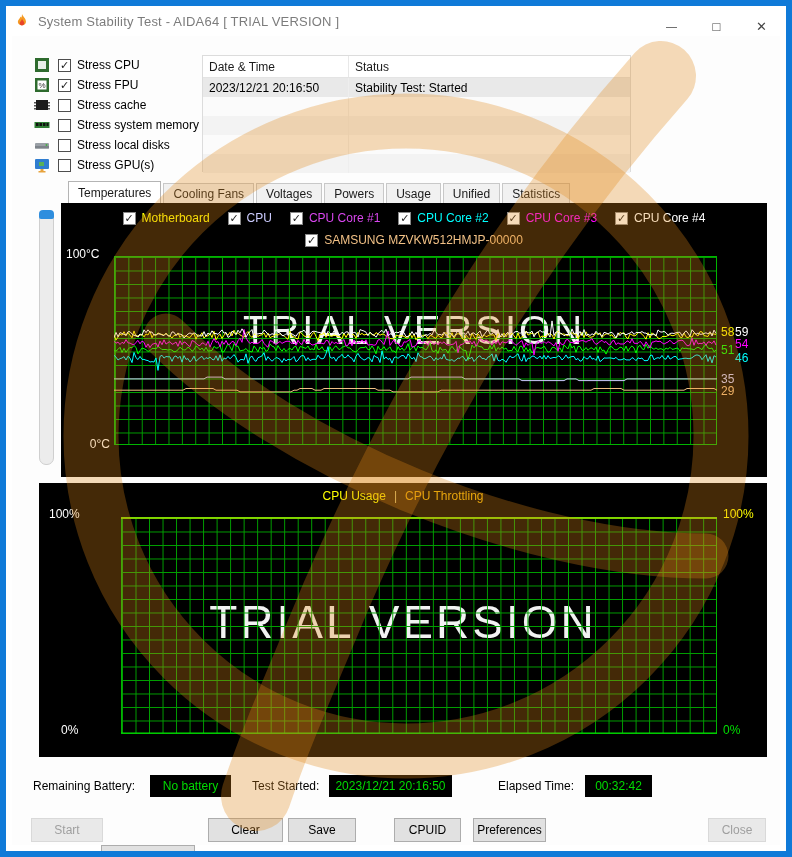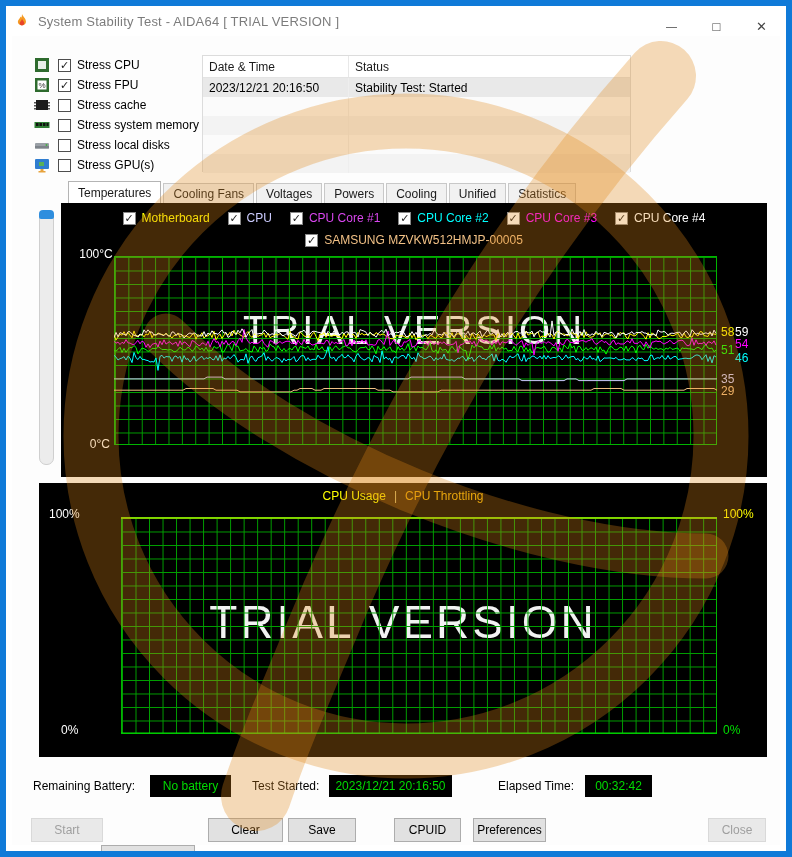--- a/index.html
+++ b/index.html
@@ -204,21 +204,21 @@
           <div class="lt-c1"></div>
           <div class="lt-c2"></div>
         </div>
     </div>
 
     <div class="tabs">
       <div class="tab active">Temperatures</div>
       <div class="tab">Cooling Fans</div>
       <div class="tab">Voltages</div>
       <div class="tab">Powers</div>
-      <div class="tab">Cooling</div>
+      <div class="tab">Usage</div>
       <div class="tab">Unified</div>
       <div class="tab">Statistics</div>
     </div>
 
     <div class="vslider">
       <div class="thumb"></div>
     </div>
 
     <div class="chart1">
       <div class="legend-row" style="top:8px;">
@@ -257,37 +257,37 @@
               <span class="mark">✓</span>
             </span>
             <span style="color: rgb(255, 255, 255);">CPU Core #4</span>
           </label>
       </div>
       <div class="legend-row" style="top:30px;">
         <label class="leg">
             <span class="wcb on">
               <span class="mark">✓</span>
             </span>
-            <span style="color: rgb(242, 193, 134);">SAMSUNG MZVKW512HMJP-00005</span>
+            <span style="color: rgb(242, 193, 134);">SAMSUNG MZVKW512HMJP-00000</span>
           </label>
       </div>
 
       <div class="trial-text" style="top:105px; font-size:40px;">TRIAL VERSION</div>
       <div class="grid" style="left:53px; top:53px; width:603px; height:189px; background-size:13.39px 13.5px;"></div>
       <svg class="lines-svg" id="temp-lines" style="left:53px; top:53px;" width="603" height="189" viewBox="0 0 603 189">
           <polyline points="0,78.7 2,84.1 4,81.1 6,78.2 8,79.2 10,75.7 12,79.8 14,76.6 16,79.2 18,81.8 20,74.9 22,80.6 24,79.7 26,79.2 28,78.3 30,80.9 32,78.0 34,79.0 36,75.4 38,81.7 40,78.1 42,79.7 44,76.8 46,78.4 48,78.3 50,79.4 52,77.1 54,79.6 56,80.0 58,82.0 60,79.4 62,79.2 64,76.9 66,81.4 68,79.2 70,80.1 72,79.9 74,81.0 76,81.5 78,78.6 80,77.6 82,83.2 84,78.5 86,80.6 88,76.7 90,82.2 92,79.8 94,80.0 96,77.3 98,81.6 100,75.2 102,83.8 104,80.4 106,78.1 108,82.5 110,79.3 112,77.1 114,79.3 116,76.2 118,79.9 120,74.2 122,78.5 124,76.6 126,78.9 128,80.0 130,81.4 132,77.5 134,75.5 136,79.5 138,81.5 140,78.1 142,78.5 144,80.4 146,79.2 148,78.8 150,76.9 152,81.3 154,77.0 156,81.7 158,80.6 160,80.0 162,77.9 164,79.4 166,77.4 168,79.5 170,79.7 172,81.8 174,83.3 176,75.2 178,80.9 180,80.7 182,82.3 184,83.0 186,76.0 188,77.7 190,79.9 192,80.9 194,77.9 196,81.8 198,78.4 200,76.2 202,80.4 204,84.7 206,78.0 208,78.4 210,76.8 212,81.4 214,77.2 216,79.9 218,80.3 220,79.0 222,79.6 224,80.4 226,81.0 228,82.7 230,77.4 232,81.5 234,77.6 236,79.9 238,77.9 240,78.9 242,82.3 244,76.3 246,78.7 248,77.4 250,79.0 252,78.4 254,78.9 256,76.6 258,78.5 260,79.5 262,76.6 264,77.9 266,79.2 268,78.2 270,78.1 272,80.5 274,81.0 276,82.5 278,82.7 280,82.9 282,79.6 284,79.7 286,80.2 288,79.7 290,80.4 292,81.8 294,82.0 296,77.0 298,81.9 300,77.9 302,83.8 304,80.9 306,81.8 308,80.0 310,79.0 312,79.7 314,82.7 316,79.5 318,79.9 320,81.5 322,82.3 324,79.2 326,81.3 328,81.6 330,77.5 332,76.7 334,78.6 336,81.7 338,76.7 340,82.3 342,78.8 344,77.5 346,78.6 348,82.0 350,84.0 352,79.2 354,81.4 356,83.5 358,77.1 360,80.8 362,83.4 364,77.9 366,80.4 368,82.2 370,78.6 372,80.7 374,79.9 376,78.8 378,79.0 380,78.9 382,84.2 384,77.7 386,80.4 388,80.5 390,77.1 392,80.8 394,77.2 396,79.4 398,77.0 400,79.9 402,82.5 404,76.9 406,82.5 408,80.6 410,80.0 412,75.0 414,79.1 416,77.9 418,77.2 420,78.3 422,77.8 424,75.6 426,81.7 428,80.0 430,80.5 432,80.6 434,78.1 436,77.7 438,78.9 440,83.0 442,77.8 444,74.9 446,77.6 448,78.1 450,78.0 452,79.1 454,79.8 456,77.3 458,76.8 460,78.3 462,77.7 464,82.8 466,79.2 468,76.2 470,81.5 472,75.8 474,80.0 476,81.3 478,81.0 480,79.9 482,76.6 484,78.9 486,76.7 488,81.7 490,79.2 492,78.0 494,77.7 496,79.7 498,78.7 500,81.8 502,81.8 504,79.4 506,76.5 508,77.6 510,76.7 512,81.1 514,82.8 516,78.0 518,78.9 520,80.0 522,79.2 524,76.6 526,76.6 528,78.2 530,80.4 532,83.2 534,76.7 536,82.0 538,76.8 540,78.8 542,79.2 544,82.1 546,82.7 548,80.7 550,80.4 552,80.5 554,79.5 556,78.6 558,79.7 560,79.5 562,78.3 564,77.2 566,81.1 568,81.5 570,77.1 572,80.8 574,81.7 576,80.1 578,81.3 580,76.9 582,78.6 584,80.0 586,75.6 588,75.9 590,79.6 592,80.0 594,80.5 596,76.7 598,78.1 600,78.0 602,78.5" fill="none" stroke="#ffff00" stroke-width="1"></polyline>
           <polyline points="0,122.9 3,122.9 6,122.9 9,122.9 12,122.9 15,122.9 18,122.9 21,122.9 24,122.9 27,122.9 30,122.9 33,122.9 36,122.9 39,122.9 42,122.9 45,122.9 48,122.9 51,122.9 54,122.9 57,122.9 60,122.9 63,122.9 66,122.9 69,122.9 72,122.9 75,122.9 78,122.9 81,122.9 84,122.9 87,122.9 90,122.9 93,121.1 96,121.1 99,121.1 102,121.1 105,121.1 108,121.1 111,122.9 114,122.9 117,122.9 120,122.9 123,122.9 126,122.9 129,122.9 132,122.9 135,122.9 138,122.9 141,122.9 144,122.9 147,122.9 150,122.9 153,122.9 156,122.9 159,122.9 162,122.9 165,122.9 168,122.9 171,122.9 174,122.9 177,122.9 180,122.9 183,122.9 186,122.9 189,122.9 192,122.9 195,122.9 198,122.9 201,122.9 204,122.9 207,122.9 210,122.9 213,122.9 216,122.9 219,122.9 222,122.9 225,122.9 228,122.9 231,122.9 234,122.9 237,122.9 240,122.9 243,122.9 246,122.9 249,122.9 252,122.9 255,122.9 258,122.9 261,122.9 264,122.9 267,122.9 270,122.9 273,122.9 276,122.9 279,122.9 282,122.9 285,122.9 288,122.9 291,122.9 294,122.9 297,121.1 300,121.1 303,121.1 306,121.1 309,121.1 312,121.1 315,121.1 318,121.1 321,121.1 324,121.1 327,121.1 330,121.1 333,121.1 336,121.1 339,121.1 342,121.1 345,121.1 348,121.1 351,122.9 354,122.9 357,122.9 360,122.9 363,122.9 366,122.9 369,122.9 372,122.9 375,122.9 378,122.9 381,122.9 384,122.9 387,122.9 390,122.9 393,122.9 396,122.9 399,122.9 402,122.9 405,122.9 408,124.6 411,124.6 414,124.6 417,124.6 420,124.6 423,124.6 426,124.6 429,124.6 432,124.6 435,124.6 438,124.6 441,124.6 444,124.6 447,124.6 450,124.6 453,122.9 456,122.9 459,122.9 462,122.9 465,124.6 468,124.6 471,124.6 474,124.6 477,124.6 480,124.6 483,124.6 486,124.6 489,124.6 492,124.6 495,124.6 498,124.6 501,124.6 504,124.6 507,124.6 510,124.6 513,122.9 516,122.9 519,122.9 522,122.9 525,122.9 528,122.9 531,122.9 534,122.9 537,122.9 540,122.9 543,122.9 546,122.9 549,122.9 552,122.9 555,122.9 558,122.9 561,122.9 564,122.9 567,122.9 570,122.9 573,122.9 576,122.9 579,122.9 582,122.9 585,122.9 588,122.9 591,122.9 594,122.9 597,122.9 600,122.9 603,122.9" fill="none" stroke="#ccccff" stroke-width="1"></polyline>
           <polyline points="0,94.7 2,95.1 4,93.4 6,91.3 8,96.4 10,92.4 12,96.3 14,93.4 16,91.3 18,91.8 20,89.5 22,91.4 24,97.9 26,94.8 28,92.0 30,92.7 32,93.7 34,95.3 36,94.7 38,92.4 40,92.4 42,92.9 44,90.5 46,91.7 48,93.7 50,93.5 52,93.5 54,94.1 56,93.6 58,94.1 60,95.8 62,95.3 64,93.8 66,91.1 68,93.1 70,94.1 72,93.6 74,91.1 76,92.6 78,95.3 80,93.8 82,90.0 84,91.3 86,93.9 88,92.0 90,94.8 92,91.3 94,95.1 96,94.8 98,94.5 100,90.4 102,92.2 104,91.8 106,89.8 108,96.1 110,95.7 112,91.8 114,87.7 116,90.8 118,94.7 120,87.7 122,90.2 124,90.2 126,95.0 128,94.4 130,94.1 132,92.5 134,95.0 136,95.3 138,96.0 140,89.9 142,92.7 144,95.9 146,90.9 148,93.2 150,91.4 152,95.4 154,94.2 156,87.9 158,90.2 160,90.9 162,94.7 164,89.6 166,92.9 168,95.2 170,92.4 172,95.4 174,93.4 176,92.3 178,94.1 180,90.9 182,90.4 184,95.5 186,90.6 188,91.0 190,91.7 192,92.4 194,90.0 196,93.9 198,92.7 200,94.0 202,87.8 204,93.4 206,93.3 208,90.7 210,94.3 212,94.8 214,94.9 216,91.0 218,94.9 220,91.5 222,89.8 224,92.7 226,93.6 228,91.2 230,90.6 232,89.6 234,91.9 236,91.9 238,94.3 240,95.4 242,96.0 244,93.7 246,91.8 248,91.6 250,91.6 252,90.6 254,93.8 256,93.4 258,89.9 260,93.1 262,97.8 264,90.2 266,93.7 268,93.2 270,90.7 272,94.3 274,92.7 276,90.8 278,95.1 280,95.0 282,96.7 284,90.7 286,94.1 288,91.9 290,94.6 292,92.4 294,87.6 296,94.1 298,91.6 300,90.4 302,94.9 304,90.0 306,92.0 308,91.2 310,92.6 312,94.1 314,91.0 316,86.7 318,94.5 320,95.7 322,93.8 324,97.4 326,91.1 328,94.2 330,93.8 332,93.5 334,97.2 336,92.9 338,90.3 340,93.1 342,95.4 344,90.7 346,91.0 348,93.5 350,94.3 352,94.5 354,104.4 356,97.1 358,89.1 360,91.8 362,89.1 364,89.9 366,90.7 368,90.9 370,93.7 372,93.4 374,93.8 376,89.7 378,93.1 380,88.5 382,95.1 384,91.5 386,93.4 388,90.9 390,93.2 392,92.0 394,95.1 396,94.5 398,94.6 400,90.4 402,94.2 404,95.7 406,90.1 408,90.5 410,95.5 412,91.6 414,95.4 416,92.8 418,97.0 420,94.7 422,91.9 424,91.5 426,92.3 428,92.1 430,90.0 432,93.1 434,96.3 436,95.4 438,91.5 440,91.2 442,93.1 444,94.0 446,91.9 448,95.9 450,88.8 452,91.2 454,92.9 456,87.4 458,92.1 460,89.9 462,96.3 464,90.4 466,90.5 468,94.3 470,94.2 472,91.5 474,94.3 476,92.2 478,91.8 480,93.9 482,91.1 484,96.4 486,90.8 488,94.5 490,94.1 492,98.1 494,93.7 496,90.4 498,90.9 500,93.3 502,94.0 504,93.1 506,91.2 508,91.6 510,94.7 512,90.1 514,95.2 516,91.8 518,89.9 520,92.0 522,97.0 524,91.0 526,89.2 528,92.7 530,93.7 532,88.2 534,92.3 536,89.3 538,92.1 540,93.3 542,91.9 544,93.5 546,92.7 548,93.0 550,94.5 552,92.0 554,93.2 556,91.3 558,93.3 560,93.1 562,92.3 564,92.1 566,95.2 568,91.8 570,92.5 572,92.2 574,92.8 576,92.8 578,93.1 580,93.8 582,92.2 584,91.2 586,92.3 588,93.7 590,90.2 592,88.7 594,92.0 596,92.6 598,92.0 600,95.7 602,94.0" fill="none" stroke="#00ff00" stroke-width="1"></polyline>
           <polyline points="0,99.3 2,101.1 4,104.0 6,102.6 8,102.0 10,100.6 12,104.0 14,100.2 16,102.1 18,106.6 20,96.5 22,101.7 24,103.6 26,100.4 28,103.4 30,103.4 32,104.2 34,104.6 36,106.0 38,105.6 40,106.0 42,101.9 44,114.4 46,100.4 48,99.3 50,102.1 52,100.5 54,100.8 56,100.8 58,105.4 60,100.9 62,99.9 64,102.4 66,100.2 68,106.2 70,99.6 72,103.4 74,102.6 76,106.0 78,103.6 80,100.1 82,105.2 84,103.4 86,101.6 88,100.3 90,103.6 92,101.6 94,102.6 96,101.0 98,103.3 100,103.9 102,99.8 104,104.5 106,98.9 108,105.3 110,102.1 112,102.9 114,100.4 116,102.8 118,100.8 120,98.6 122,101.5 124,106.2 126,103.8 128,103.4 130,104.1 132,97.8 134,107.3 136,101.5 138,100.1 140,103.8 142,105.4 144,101.7 146,100.9 148,99.9 150,96.7 152,104.4 154,100.7 156,103.3 158,105.2 160,103.5 162,101.5 164,102.2 166,103.4 168,106.5 170,102.5 172,105.0 174,103.3 176,103.9 178,102.7 180,100.5 182,105.7 184,104.2 186,101.0 188,99.5 190,99.9 192,104.7 194,101.6 196,104.5 198,103.5 200,103.2 202,103.5 204,99.1 206,101.9 208,102.9 210,102.2 212,97.8 214,90.6 216,101.1 218,102.3 220,101.3 222,105.2 224,101.4 226,100.7 228,98.3 230,101.7 232,101.5 234,98.8 236,101.4 238,102.3 240,105.9 242,100.2 244,97.4 246,101.0 248,102.6 250,104.1 252,103.2 254,101.5 256,102.4 258,105.9 260,99.4 262,101.0 264,101.6 266,106.5 268,94.8 270,103.1 272,100.9 274,103.4 276,102.4 278,107.2 280,101.8 282,100.8 284,102.4 286,100.7 288,99.4 290,99.8 292,102.9 294,97.8 296,100.5 298,103.0 300,101.3 302,105.6 304,96.8 306,100.5 308,101.0 310,102.8 312,102.3 314,101.1 316,100.1 318,101.8 320,104.9 322,101.7 324,103.8 326,101.6 328,103.0 330,98.0 332,103.2 334,103.9 336,104.3 338,103.6 340,105.4 342,103.9 344,102.1 346,102.4 348,100.3 350,101.5 352,105.1 354,101.6 356,102.6 358,101.2 360,105.5 362,103.2 364,100.9 366,99.7 368,102.6 370,102.4 372,104.0 374,101.0 376,100.4 378,97.8 380,105.1 382,98.3 384,104.4 386,105.0 388,103.3 390,104.1 392,106.3 394,102.9 396,99.9 398,101.7 400,101.2 402,99.5 404,97.7 406,103.3 408,105.2 410,98.5 412,105.6 414,102.1 416,102.4 418,100.1 420,100.2 422,102.1 424,102.4 426,100.0 428,102.9 430,99.3 432,103.1 434,99.7 436,102.5 438,101.9 440,101.4 442,101.8 444,99.7 446,100.8 448,104.0 450,102.0 452,98.9 454,102.2 456,101.2 458,100.5 460,100.5 462,103.9 464,102.4 466,105.2 468,104.5 470,100.6 472,102.7 474,102.8 476,99.8 478,103.1 480,102.4 482,104.4 484,99.9 486,105.6 488,104.2 490,101.9 492,102.1 494,102.0 496,101.9 498,102.2 500,102.8 502,101.3 504,103.6 506,103.9 508,103.6 510,102.5 512,103.9 514,103.9 516,104.0 518,101.6 520,102.7 522,104.7 524,101.8 526,102.7 528,102.0 530,104.5 532,104.7 534,104.3 536,99.7 538,99.0 540,103.8 542,102.3 544,101.7 546,102.3 548,99.4 550,102.6 552,103.2 554,99.4 556,103.1 558,102.0 560,100.5 562,100.5 564,103.5 566,103.0 568,102.8 570,102.3 572,102.2 574,102.6 576,102.6 578,101.8 580,100.2 582,99.0 584,99.1 586,100.1 588,103.7 590,101.1 592,98.7 594,105.5 596,100.6 598,106.9 600,99.7 602,101.0" fill="none" stroke="#00ffff" stroke-width="1"></polyline>
           <polyline points="0,85.2 2,87.2 4,86.1 6,88.5 8,86.3 10,87.5 12,83.6 14,86.9 16,87.1 18,88.2 20,88.8 22,86.3 24,84.4 26,87.8 28,85.1 30,86.3 32,91.3 34,87.9 36,91.6 38,88.4 40,87.7 42,87.1 44,90.9 46,85.1 48,88.7 50,83.8 52,88.1 54,86.6 56,85.7 58,88.3 60,87.5 62,86.0 64,90.3 66,84.8 68,88.8 70,85.9 72,86.9 74,89.3 76,90.7 78,84.6 80,85.4 82,87.1 84,89.2 86,89.6 88,86.9 90,87.4 92,89.5 94,85.2 96,91.1 98,86.3 100,82.5 102,86.3 104,85.7 106,90.8 108,85.2 110,88.3 112,84.5 114,88.5 116,88.2 118,85.4 120,86.0 122,89.6 124,84.7 126,82.2 128,86.3 130,73.4 132,81.9 134,85.2 136,87.6 138,86.1 140,87.6 142,87.3 144,87.3 146,85.9 148,83.5 150,87.3 152,89.7 154,91.2 156,84.6 158,85.3 160,87.0 162,88.5 164,86.7 166,85.5 168,87.4 170,86.3 172,85.4 174,85.2 176,85.5 178,87.9 180,85.6 182,89.3 184,84.3 186,87.3 188,88.5 190,83.4 192,87.1 194,85.2 196,87.1 198,89.0 200,88.7 202,87.7 204,87.0 206,87.0 208,87.3 210,87.9 212,84.3 214,84.8 216,89.3 218,85.5 220,87.6 222,86.4 224,87.7 226,85.9 228,85.4 230,83.5 232,89.9 234,89.2 236,84.8 238,89.8 240,84.0 242,88.0 244,85.9 246,86.8 248,83.9 250,87.2 252,83.8 254,89.1 256,88.7 258,88.6 260,89.3 262,88.6 264,83.9 266,83.6 268,86.1 270,88.5 272,82.1 274,75.1 276,89.4 278,86.4 280,83.8 282,87.2 284,87.3 286,90.3 288,90.3 290,85.8 292,86.2 294,84.7 296,83.4 298,91.1 300,90.5 302,89.4 304,85.0 306,84.9 308,87.5 310,85.7 312,87.0 314,89.4 316,84.8 318,86.6 320,88.7 322,86.4 324,89.0 326,85.9 328,87.5 330,85.8 332,88.3 334,89.1 336,88.9 338,88.4 340,87.9 342,85.4 344,96.7 346,89.0 348,88.4 350,87.4 352,85.4 354,86.1 356,84.9 358,88.1 360,85.3 362,90.3 364,87.0 366,82.6 368,84.5 370,85.6 372,83.8 374,85.5 376,87.2 378,89.1 380,84.7 382,87.8 384,84.7 386,89.1 388,85.8 390,86.3 392,86.9 394,85.7 396,83.6 398,85.7 400,87.3 402,89.4 404,87.6 406,85.9 408,84.6 410,91.4 412,86.7 414,89.4 416,87.4 418,87.0 420,98.9 422,87.9 424,85.3 426,86.7 428,87.3 430,85.5 432,87.5 434,85.7 436,86.6 438,88.2 440,89.9 442,86.5 444,95.3 446,86.2 448,88.8 450,88.0 452,83.9 454,83.5 456,86.7 458,86.4 460,87.3 462,85.1 464,86.3 466,85.0 468,84.6 470,84.9 472,86.2 474,84.7 476,84.3 478,82.6 480,86.2 482,88.5 484,87.2 486,85.5 488,84.3 490,86.5 492,85.5 494,88.0 496,89.1 498,85.3 500,84.4 502,88.7 504,86.8 506,88.0 508,88.0 510,88.0 512,85.9 514,84.8 516,87.1 518,82.7 520,87.2 522,87.4 524,87.3 526,85.3 528,87.2 530,90.4 532,85.8 534,88.9 536,92.0 538,86.2 540,85.8 542,84.9 544,85.6 546,85.2 548,86.7 550,88.1 552,86.9 554,86.0 556,84.2 558,86.5 560,87.8 562,86.5 564,84.9 566,84.5 568,84.2 570,85.5 572,88.7 574,89.9 576,88.7 578,82.2 580,89.3 582,83.8 584,88.0 586,87.3 588,87.7 590,85.9 592,89.3 594,85.9 596,86.1 598,87.6 600,84.8 602,89.1" fill="none" stroke="#ff00ff" stroke-width="1"></polyline>
           <polyline points="0,81.8 2,76.4 4,80.8 6,76.6 8,77.4 10,78.4 12,79.2 14,75.7 16,75.7 18,77.9 20,79.5 22,79.1 24,81.2 26,77.9 28,79.3 30,73.8 32,76.6 34,73.8 36,76.2 38,76.0 40,79.1 42,78.6 44,77.9 46,77.7 48,79.0 50,79.6 52,77.5 54,79.8 56,80.1 58,75.9 60,76.2 62,79.4 64,77.8 66,78.1 68,78.7 70,82.0 72,80.0 74,78.0 76,76.9 78,78.2 80,76.9 82,77.8 84,80.7 86,78.7 88,80.3 90,75.6 92,80.4 94,77.0 96,78.7 98,74.8 100,77.6 102,77.5 104,78.4 106,76.0 108,73.9 110,77.2 112,76.4 114,81.4 116,80.3 118,75.2 120,76.6 122,78.5 124,74.2 126,76.9 128,72.8 130,76.1 132,81.2 134,77.4 136,75.8 138,73.5 140,82.4 142,78.0 144,77.9 146,77.4 148,77.6 150,74.1 152,75.8 154,78.5 156,79.1 158,77.7 160,78.4 162,73.5 164,76.4 166,76.8 168,79.4 170,79.6 172,77.6 174,79.2 176,77.2 178,77.9 180,79.2 182,80.3 184,77.2 186,75.8 188,75.6 190,74.1 192,76.8 194,79.0 196,78.2 198,75.6 200,75.2 202,75.6 204,76.3 206,76.5 208,77.6 210,73.0 212,79.4 214,75.3 216,77.3 218,78.8 220,74.8 222,78.7 224,77.3 226,78.9 228,76.3 230,77.7 232,75.8 234,76.0 236,80.0 238,78.1 240,76.1 242,77.1 244,81.1 246,73.6 248,74.4 250,75.0 252,76.2 254,79.7 256,76.1 258,78.2 260,79.0 262,81.2 264,77.9 266,75.7 268,74.4 270,76.8 272,73.1 274,79.9 276,77.7 278,78.4 280,77.9 282,76.0 284,76.8 286,75.6 288,75.3 290,76.7 292,80.6 294,80.4 296,79.2 298,75.6 300,79.1 302,76.3 304,80.6 306,76.6 308,81.6 310,79.6 312,78.6 314,79.4 316,77.2 318,79.0 320,74.3 322,76.2 324,78.7 326,78.3 328,79.3 330,76.1 332,79.7 334,77.7 336,77.0 338,79.5 340,80.8 342,77.9 344,73.8 346,78.5 348,77.5 350,76.9 352,78.6 354,75.2 356,79.4 358,77.2 360,76.9 362,79.0 364,77.1 366,74.9 368,80.7 370,78.7 372,76.0 374,73.8 376,78.0 378,78.0 380,75.5 382,79.0 384,73.4 386,81.0 388,77.6 390,81.2 392,78.0 394,76.2 396,80.3 398,78.9 400,76.4 402,75.5 404,75.6 406,77.6 408,75.6 410,80.1 412,75.6 414,76.7 416,76.9 418,75.1 420,80.8 422,77.0 424,76.3 426,74.4 428,76.1 430,75.8 432,77.6 434,77.4 436,81.1 438,64.9 440,79.5 442,75.9 444,76.0 446,76.9 448,77.8 450,79.8 452,78.5 454,78.5 456,79.0 458,72.9 460,77.6 462,77.0 464,78.5 466,75.4 468,79.6 470,73.6 472,79.6 474,78.1 476,79.5 478,77.8 480,78.7 482,75.3 484,77.8 486,77.9 488,80.6 490,76.4 492,76.9 494,78.0 496,76.7 498,76.3 500,78.8 502,82.0 504,76.8 506,79.6 508,77.2 510,77.5 512,78.8 514,77.8 516,77.1 518,75.6 520,78.5 522,76.4 524,76.5 526,76.6 528,75.6 530,77.0 532,77.1 534,78.7 536,78.6 538,79.0 540,77.7 542,80.1 544,73.9 546,75.8 548,76.1 550,75.4 552,76.7 554,79.3 556,77.5 558,77.1 560,77.5 562,76.7 564,76.3 566,76.3 568,79.7 570,77.0 572,74.8 574,77.2 576,80.2 578,73.7 580,76.1 582,78.3 584,77.0 586,78.3 588,78.2 590,77.5 592,76.8 594,78.0 596,75.7 598,80.0 600,74.1 602,77.5" fill="none" stroke="#ffffff" stroke-width="1"></polyline>
           <polyline points="0,134.2 3,134.2 6,134.2 9,134.2 12,134.2 15,134.2 18,134.2 21,134.2 24,134.2 27,134.2 30,134.2 33,134.2 36,134.2 39,134.2 42,134.2 45,134.2 48,134.2 51,134.2 54,134.2 57,134.2 60,134.2 63,134.2 66,134.2 69,134.2 72,132.5 75,132.5 78,132.5 81,132.5 84,132.5 87,132.5 90,132.5 93,132.5 96,132.5 99,132.5 102,134.2 105,134.2 108,134.2 111,134.2 114,134.2 117,134.2 120,134.2 123,134.2 126,135.9 129,135.9 132,135.9 135,135.9 138,135.9 141,135.9 144,135.9 147,135.9 150,135.9 153,135.9 156,135.9 159,135.9 162,135.9 165,135.9 168,135.9 171,135.9 174,135.9 177,135.9 180,134.2 183,134.2 186,132.5 189,132.5 192,132.5 195,132.5 198,132.5 201,134.2 204,134.2 207,134.2 210,132.5 213,132.5 216,132.5 219,132.5 222,132.5 225,132.5 228,132.5 231,132.5 234,132.5 237,132.5 240,132.5 243,132.5 246,132.5 249,132.5 252,132.5 255,132.5 258,132.5 261,132.5 264,134.2 267,134.2 270,134.2 273,134.2 276,134.2 279,135.9 282,135.9 285,135.9 288,135.9 291,135.9 294,135.9 297,135.9 300,135.9 303,135.9 306,135.9 309,135.9 312,135.9 315,135.9 318,135.9 321,135.9 324,135.9 327,134.2 330,134.2 333,134.2 336,134.2 339,134.2 342,134.2 345,134.2 348,134.2 351,134.2 354,134.2 357,134.2 360,134.2 363,134.2 366,134.2 369,134.2 372,134.2 375,134.2 378,134.2 381,134.2 384,134.2 387,134.2 390,134.2 393,134.2 396,134.2 399,134.2 402,134.2 405,134.2 408,134.2 411,134.2 414,134.2 417,134.2 420,134.2 423,134.2 426,134.2 429,134.2 432,134.2 435,134.2 438,134.2 441,134.2 444,134.2 447,134.2 450,134.2 453,134.2 456,134.2 459,134.2 462,134.2 465,134.2 468,134.2 471,134.2 474,134.2 477,134.2 480,132.5 483,132.5 486,132.5 489,132.5 492,132.5 495,132.5 498,132.5 501,132.5 504,132.5 507,132.5 510,134.2 513,134.2 516,134.2 519,134.2 522,134.2 525,134.2 528,134.2 531,134.2 534,134.2 537,134.2 540,134.2 543,134.2 546,134.2 549,134.2 552,134.2 555,134.2 558,134.2 561,134.2 564,134.2 567,134.2 570,134.2 573,132.5 576,132.5 579,132.5 582,132.5 585,132.5 588,132.5 591,132.5 594,132.5 597,132.5 600,132.5 603,134.2" fill="none" stroke="#f2c186" stroke-width="1"></polyline>
         </svg>
 
-      <div class="axis-label" style="left:13px; top:44px; width:44px; text-align:center;">100°C</div>
+      <div class="axis-label" style="left:5px; top:44px; width:44px; text-align:left;">100°C</div>
       <div class="axis-label" style="left:5px; top:234px; width:44px; text-align:right;">0°C</div>
 
       <div class="val-label" style="left: 660px; top: 122px; color: rgb(255, 255, 0);">58</div>
       <div class="val-label" style="left: 674px; top: 122px; color: rgb(255, 255, 255);">59</div>
       <div class="val-label" style="left: 674px; top: 134px; color: rgb(255, 0, 255);">54</div>
       <div class="val-label" style="left: 660px; top: 140px; color: rgb(0, 255, 0);">51</div>
       <div class="val-label" style="left: 674px; top: 148px; color: rgb(0, 255, 255);">46</div>
       <div class="val-label" style="left: 660px; top: 169px; color: rgb(204, 204, 255);">35</div>
       <div class="val-label" style="left: 660px; top: 181px; color: rgb(242, 193, 134);">29</div>
     </div>

